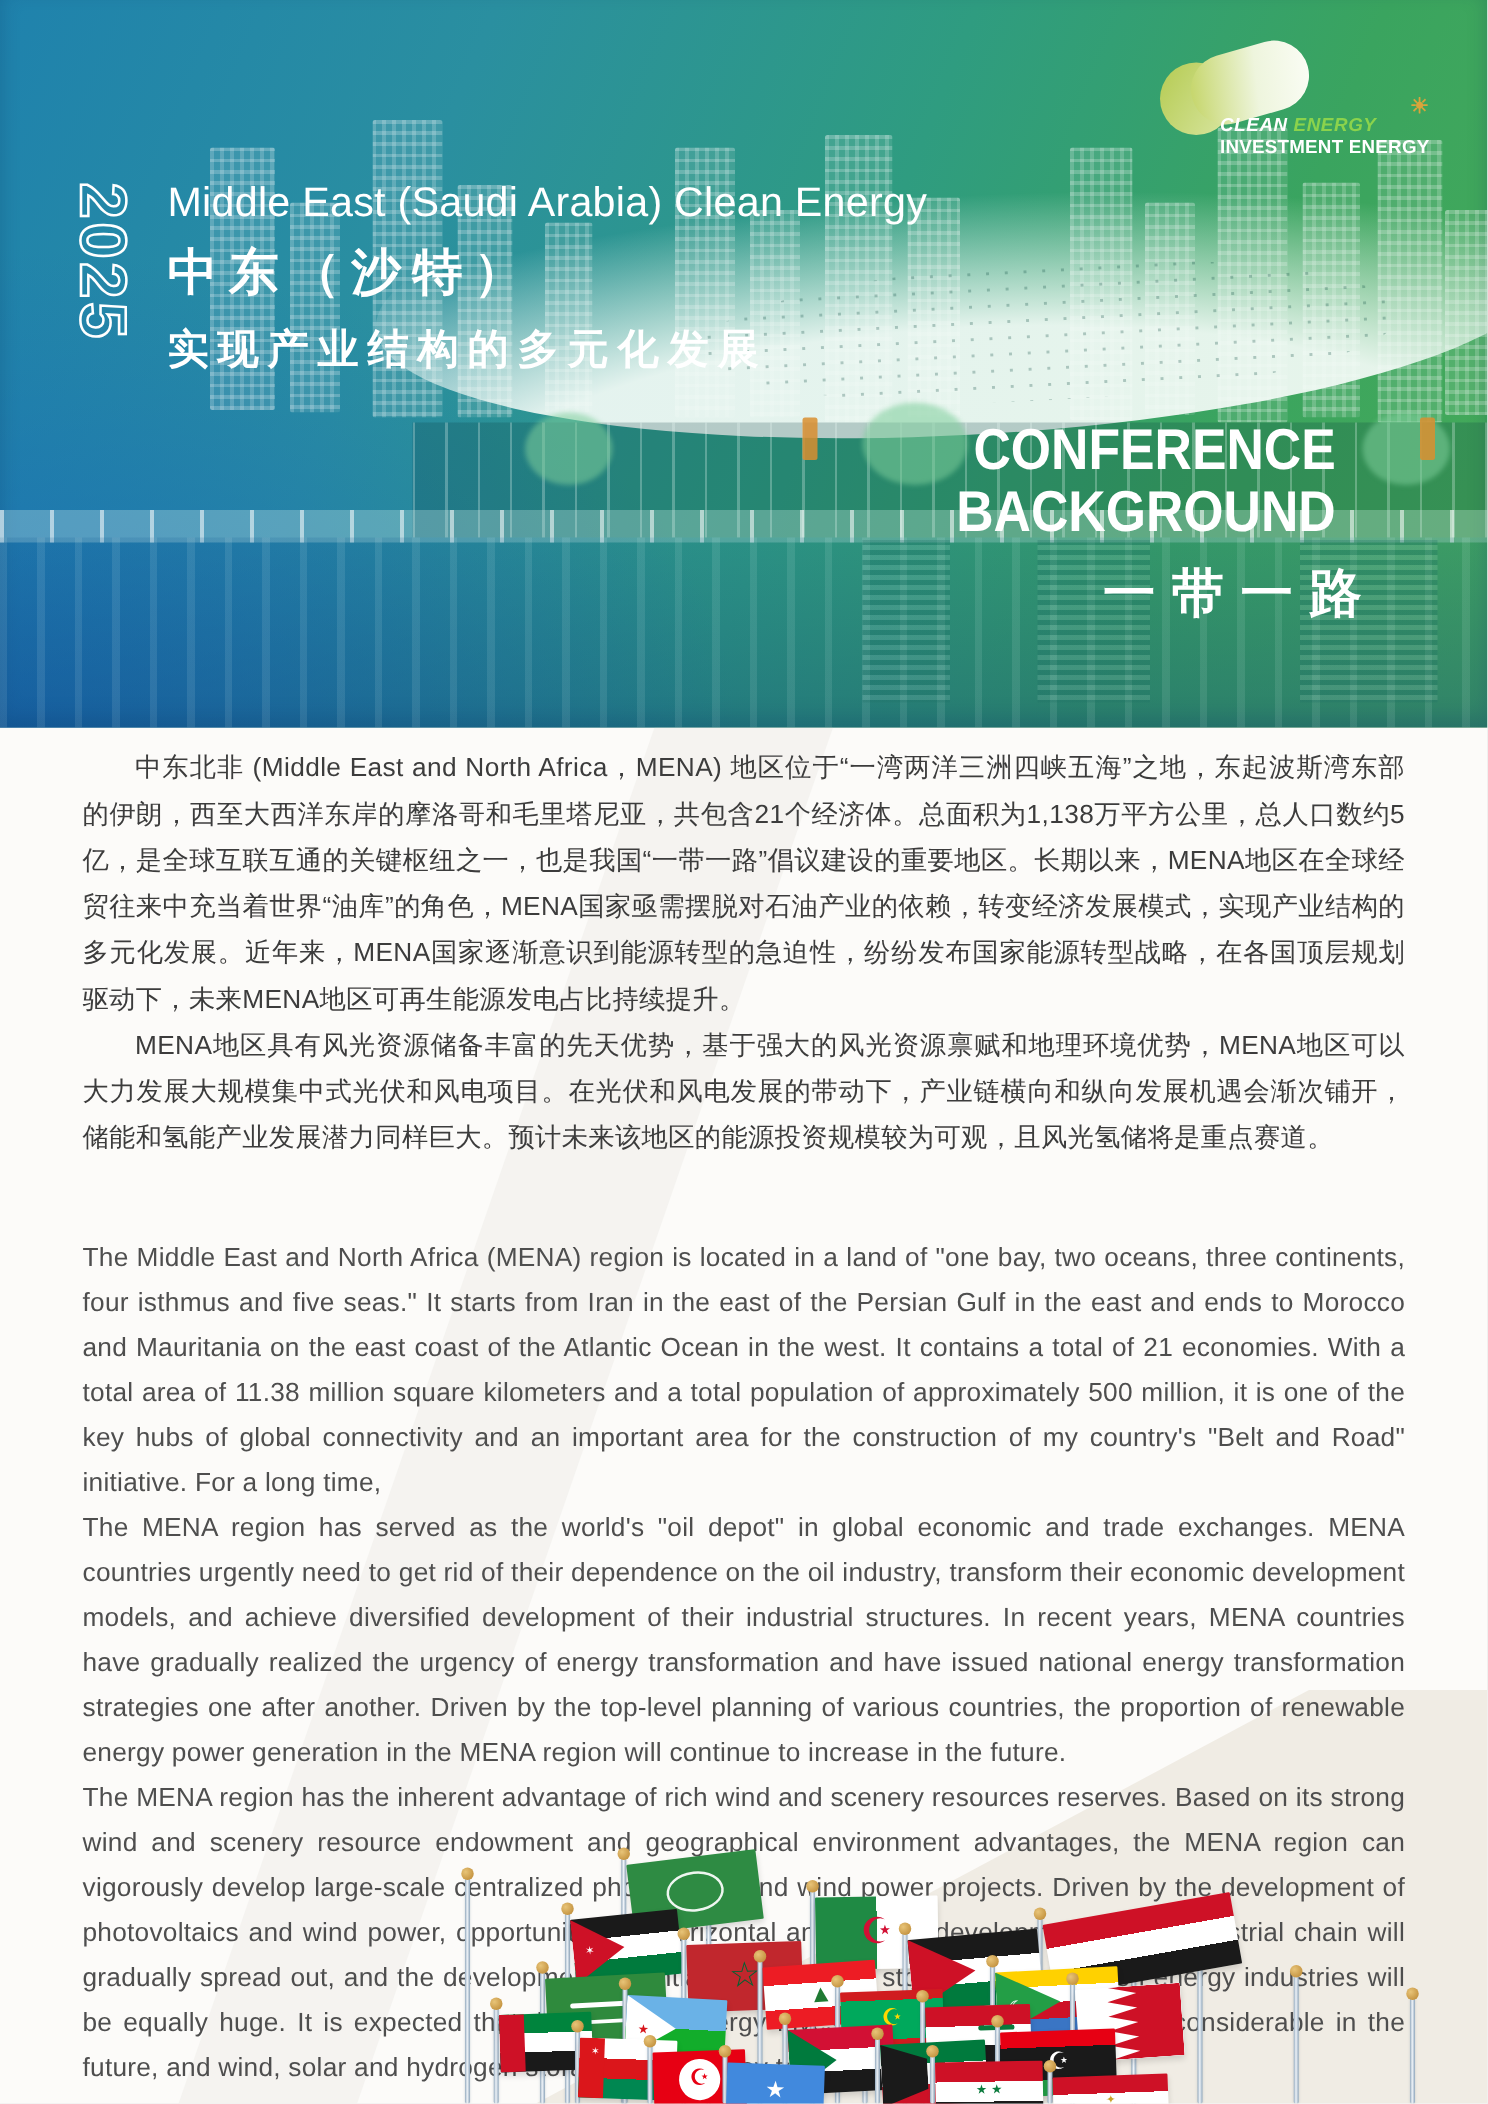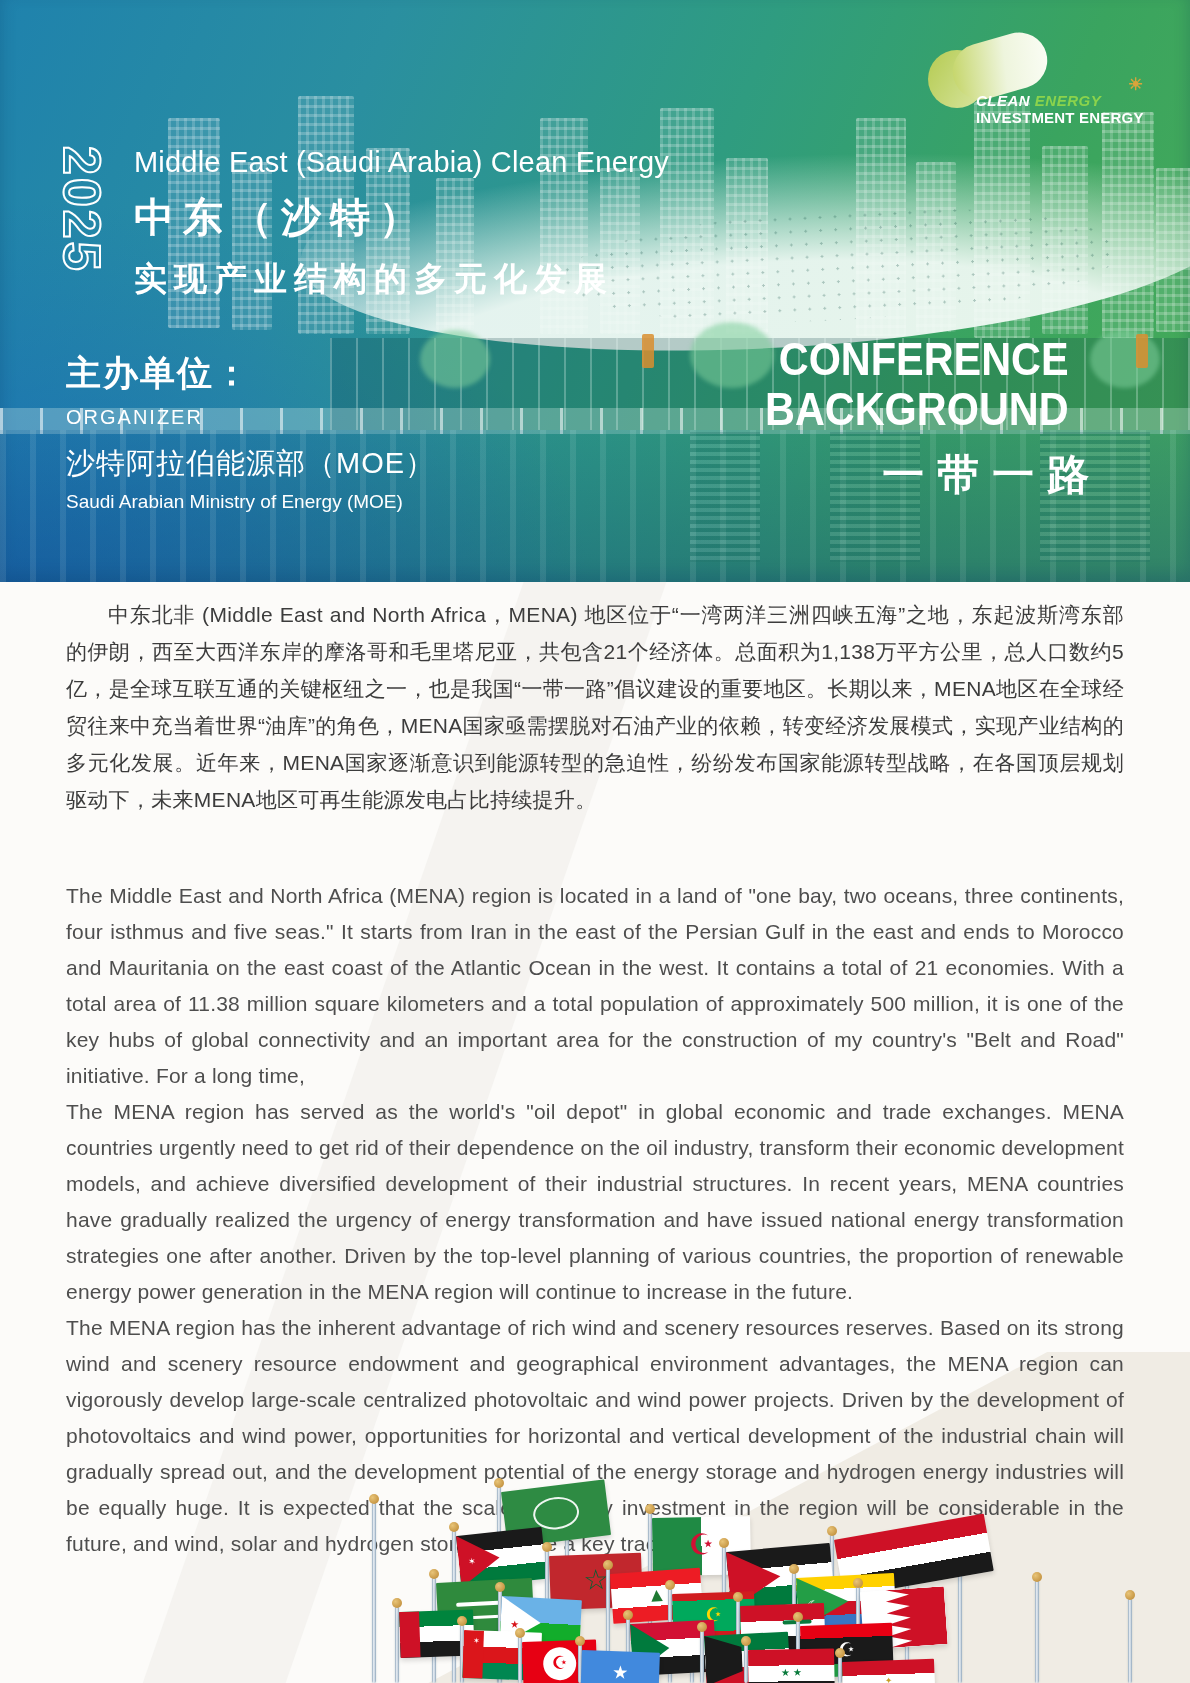--- a/index.html
+++ b/index.html
@@ -68,21 +68,21 @@
   .logo-l2 { font-size:15px; letter-spacing:.2px; color:#fff; }
   .sun { position:absolute; left:152px; top:-16px; font-size:17px; color:#d9a43b; }
 
   
   .year { position:absolute; left:52px; top:146px; writing-mode:vertical-rl;
     font-size:52px; font-weight:700; letter-spacing:3px; color:#fff; z-index:4; }
   @supports (-webkit-text-stroke: 2px #fff) {
     .year { color:transparent; -webkit-text-stroke:2px #fff; }
   }
   .titles { position:absolute; left:134px; top:144px; z-index:4; }
-  .t-en { font-size:29px; font-weight:500; line-height:36px; letter-spacing:.2px; }
+  .t-en { font-size:33px; font-weight:500; line-height:36px; letter-spacing:.2px; }
   .t-cn1 { font-size:40px; font-weight:700; letter-spacing:9px; margin-top:10px; }
   .t-cn2 { font-size:33px; font-weight:700; letter-spacing:7px; margin-top:12px; }
 
   
   .organizer { position:absolute; left:66px; top:350px; z-index:4; }
   .org-cn { font-size:35px; font-weight:700; letter-spacing:2px; }
   .org-en { font-size:20px; letter-spacing:2px; margin-top:9px; }
   .org-name-cn { font-size:29px; letter-spacing:1px; margin-top:15px; }
   .org-name-en { font-size:19px; margin-top:7px; }
 
@@ -166,40 +166,35 @@
     </div>
 
     <div class="year">2025</div>
 
     <div class="titles">
       <div class="t-en">Middle East (Saudi Arabia) Clean Energy</div>
       <div class="t-cn1">中东（沙特）</div>
       <div class="t-cn2">实现产业结构的多元化发展</div>
     </div>
 
-    <div class="organizer">
-      <div class="org-cn">主办单位：</div>
-      <div class="org-en">ORGANIZER</div>
-      <div class="org-name-cn">沙特阿拉伯能源部（MOE）</div>
-      <div class="org-name-en">Saudi Arabian Ministry of Energy (MOE)</div>
-    </div>
 
     <div class="conf">
       <div class="conf-en">CONFERENCE</div>
       <div class="conf-en">BACKGROUND</div>
       <div class="conf-cn">一带一路</div>
     </div>
   </header>
 
   <main class="content">
     <div class="wm wm1"></div>
     <div class="wm wm2"></div>
     <div class="text-col">
       <div>
           <p class="p-cn">中东北非 (Middle East and North Africa，MENA) 地区位于“一湾两洋三洲四峡五海”之地，东起波斯湾东部的伊朗，西至大西洋东岸的摩洛哥和毛里塔尼亚，共包含21个经济体。总面积为1,138万平方公里，总人口数约5亿，是全球互联互通的关键枢纽之一，也是我国“一带一路”倡议建设的重要地区。长期以来，MENA地区在全球经贸往来中充当着世界“油库”的角色，MENA国家亟需摆脱对石油产业的依赖，转变经济发展模式，实现产业结构的多元化发展。近年来，MENA国家逐渐意识到能源转型的急迫性，纷纷发布国家能源转型战略，在各国顶层规划驱动下，未来MENA地区可再生能源发电占比持续提升。</p>
+          <p class="p-cn">MENA地区具有风光资源储备丰富的先天优势，基于强大的风光资源禀赋和地理环境优势，MENA地区可以大力发展大规模集中式光伏和风电项目。在光伏和风电发展的带动下，产业链横向和纵向发展机遇会渐次铺开，储能和氢能产业发展潜力同样巨大。预计未来该地区的能源投资规模较为可观，且风光氢储将是重点赛道。</p>
         </div>
       <div class="en-wrap">
           <p class="p-en">The Middle East and North Africa (MENA) region is located in a land of "one bay, two oceans, three continents, four isthmus and five seas." It starts from Iran in the east of the Persian Gulf in the east and ends to Morocco and Mauritania on the east coast of the Atlantic Ocean in the west. It contains a total of 21 economies. With a total area of 11.38 million square kilometers and a total population of approximately 500 million, it is one of the key hubs of global connectivity and an important area for the construction of my country's "Belt and Road" initiative. For a long time,</p>
           <p class="p-en">The MENA region has served as the world's "oil depot" in global economic and trade exchanges. MENA countries urgently need to get rid of their dependence on the oil industry, transform their economic development models, and achieve diversified development of their industrial structures. In recent years, MENA countries have gradually realized the urgency of energy transformation and have issued national energy transformation strategies one after another. Driven by the top-level planning of various countries, the proportion of renewable energy power generation in the MENA region will continue to increase in the future.</p>
           <p class="p-en">The MENA region has the inherent advantage of rich wind and scenery resources reserves. Based on its strong wind and scenery resource endowment and geographical environment advantages, the MENA region can vigorously develop large-scale centralized photovoltaic and wind power projects. Driven by the development of photovoltaics and wind power, opportunities for horizontal and vertical development of the industrial chain will gradually spread out, and the development potential of the energy storage and hydrogen energy industries will be equally huge. It is expected that the scale of energy investment in the region will be considerable in the future, and wind, solar and hydrogen storage will be a key track.</p>
         </div>
     </div>
   </main>
 
   <div class="flags">

